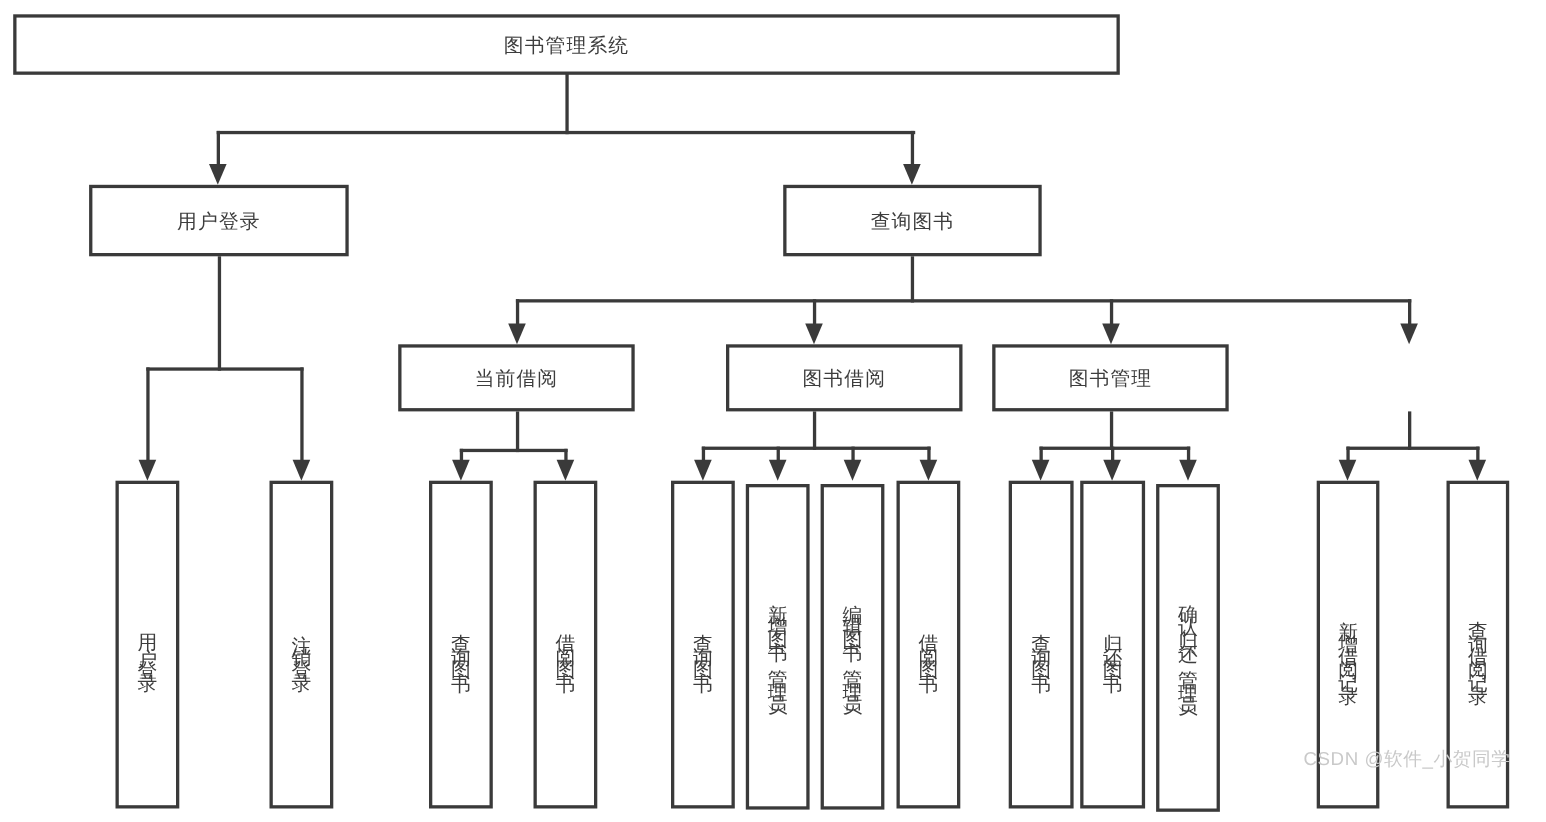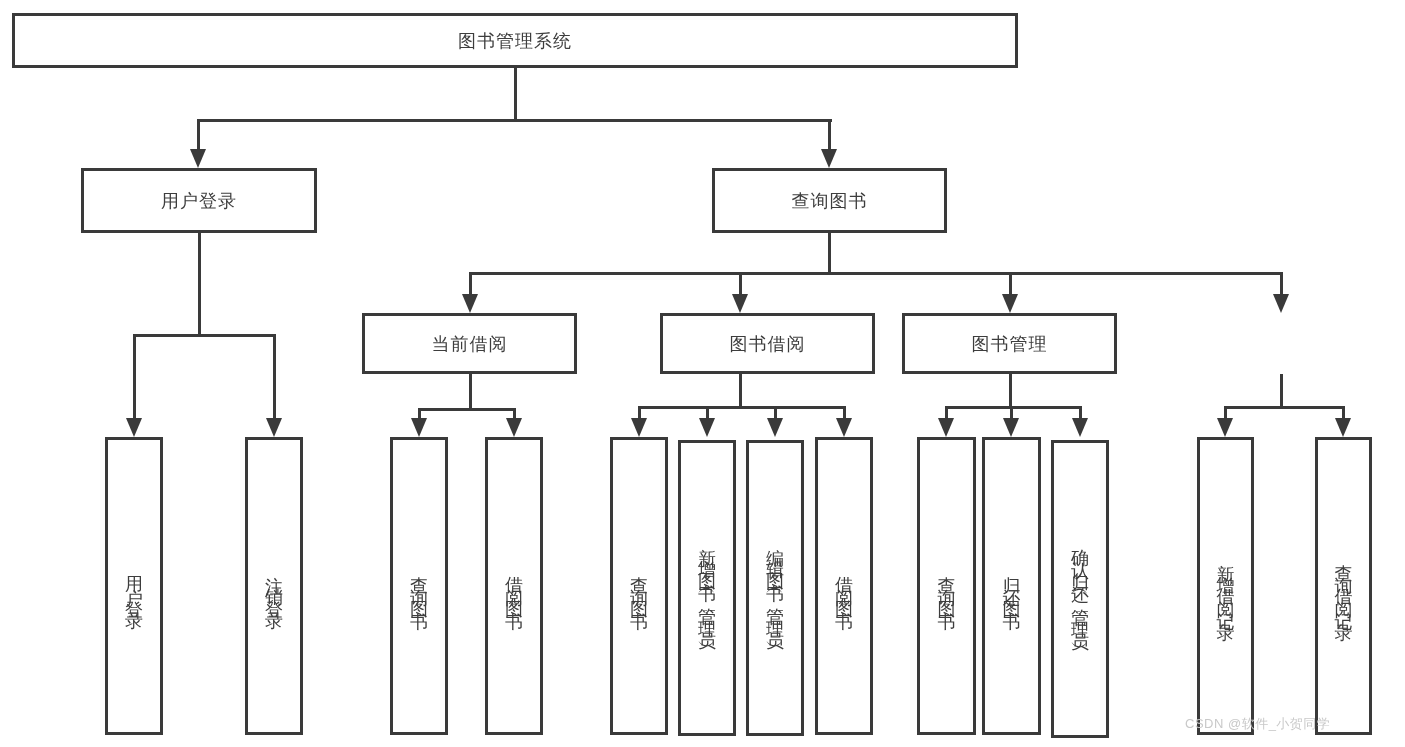--- a/index.html
+++ b/index.html
@@ -23,22 +23,22 @@
     letter-spacing:12px;line-height:1;
   }
   .vline{position:absolute;width:3px;background:var(--line);}
   .hline{position:absolute;height:3px;background:var(--line);}
   .arrow{
     position:absolute;width:0;height:0;
     border-left:8px solid transparent;border-right:8px solid transparent;
     border-top:19px solid var(--line);
   }
   .watermark{
-    position:absolute;left:1185px;top:715px;z-index:10;
-    font-size:13px;color:var(--watermark);white-space:nowrap;letter-spacing:0.5px;
+    position:absolute;left:1185px;top:678px;z-index:10;
+    font-size:17px;color:var(--watermark);white-space:nowrap;letter-spacing:0.5px;
   }
 </style>
 </head>
 <body>
 
 <div id="canvas">
 
   <div class="node" style="left:12px;top:13px;width:1006px;height:55px">
     <span class="label">图书管理系统</span>
   </div>

